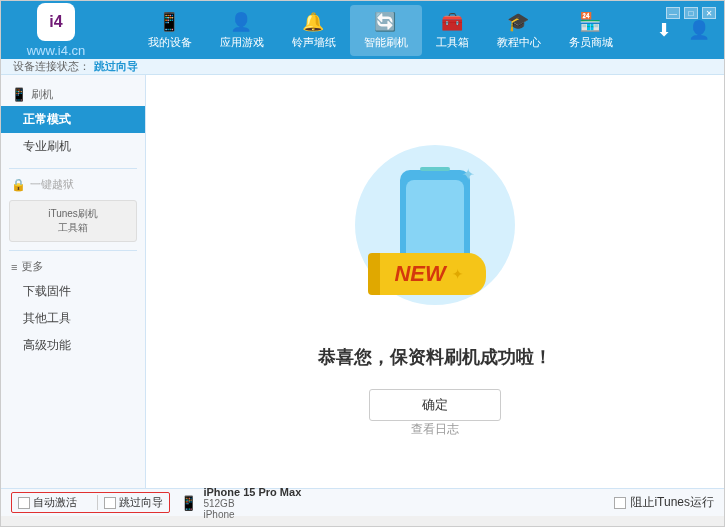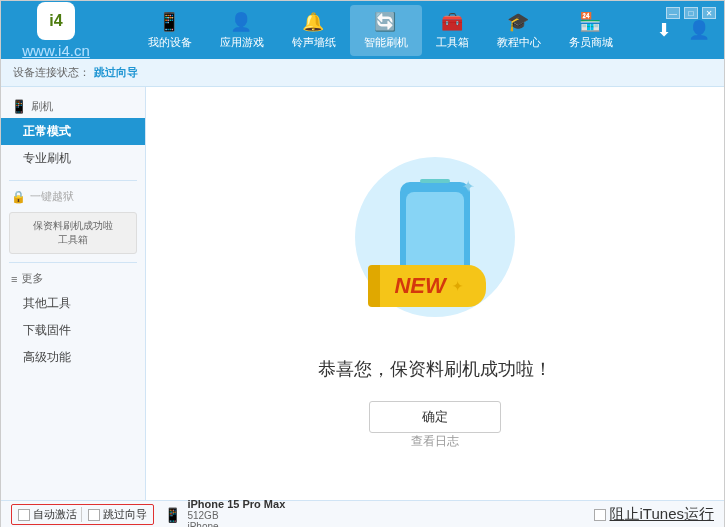--- a/index.html
+++ b/index.html
@@ -2,37 +2,37 @@
 <html><head>
   <meta charset="utf-8">
   <style>
     * { margin: 0; padding: 0; box-sizing: border-box; }
     body { width: 725px; height: 527px; font-family: 'Microsoft YaHei', SimHei, sans-serif; font-size: 12px; overflow: hidden; background: #f0f0f0; }
 
     
     .header { background: #2196d3; height: 58px; display: flex; align-items: center; padding: 0 10px; }
     .logo { width: 90px; display: flex; flex-direction: column; align-items: center; color: white; margin-right: 10px; }
     .logo-icon { width: 38px; height: 38px; background: white; border-radius: 8px; display: flex; align-items: center; justify-content: center; }
-    .logo-icon span { color: #4d7c0f; font-weight: bold; font-size: 16px; }
-    .logo-sub { color: #b3e0ff; font-size: 15px; margin-top: 2px; text-decoration: underline; }
+    .logo-icon span { color: #701a75; font-weight: bold; font-size: 16px; }
+    .logo-sub { color: #b3e0ff; font-size: 13px; margin-top: 2px; }
     .nav-items { display: flex; flex: 1; justify-content: center; gap: 0; }
     .nav-item { display: flex; flex-direction: column; align-items: center; color: white; padding: 6px 14px; cursor: pointer; border-radius: 4px; min-width: 60px; }
     .nav-item:hover, .nav-item.active { background: rgba(255,255,255,0.2); }
     .nav-item.active { background: rgba(255,255,255,0.25); }
     .nav-icon { font-size: 18px; margin-bottom: 2px; }
     .nav-label { font-size: 11px; white-space: nowrap; }
     .header-right { display: flex; align-items: center; gap: 8px; margin-left: auto; }
     .header-btn { color: white; font-size: 18px; cursor: pointer; width: 28px; height: 28px; display: flex; align-items: center; justify-content: center; }
 
     
     .win-controls { position: absolute; top: 6px; right: 8px; display: flex; gap: 4px; }
     .win-btn { width: 14px; height: 12px; background: rgba(255,255,255,0.3); border: 1px solid rgba(255,255,255,0.5); display: flex; align-items: center; justify-content: center; font-size: 8px; color: white; cursor: pointer; }
 
     
-    .sub-header { background: #e8f4fd; height: 28px; display: flex; align-items: center; padding: 0 12px; border-bottom: 1px solid #cce4f5; }
+    .sub-header { background: #e8f4fd; height: 16px; display: flex; align-items: center; padding: 0 12px; border-bottom: 1px solid #cce4f5; }
     .sub-header-label { color: #666; font-size: 11px; }
     .sub-header-value { color: #2196d3; font-size: 11px; font-weight: bold; margin-left: 4px; }
 
     
     .main { display: flex; height: calc(527px - 58px - 28px - 28px); }
 
     
     .sidebar { width: 145px; background: #f5f8fc; border-right: 1px solid #d0e4f5; display: flex; flex-direction: column; padding: 8px 0; overflow-y: auto; }
     .sidebar-section { margin-bottom: 4px; }
     .sidebar-section-header { display: flex; align-items: center; padding: 4px 10px; color: #666; font-size: 11px; }
@@ -46,35 +46,35 @@
 
     
     .content { flex: 1; display: flex; flex-direction: column; align-items: center; justify-content: center; background: white; position: relative; }
     .success-graphic { width: 200px; height: 200px; position: relative; margin-bottom: 20px; }
     .phone-circle { width: 160px; height: 160px; background: #d6f0fd; border-radius: 50%; position: absolute; top: 20px; left: 20px; display: flex; align-items: center; justify-content: center; }
     .phone-img { width: 70px; height: 110px; background: #4db6e8; border-radius: 10px; position: relative; display: flex; align-items: center; justify-content: center; }
     .phone-screen { width: 58px; height: 90px; background: #87d4f5; border-radius: 8px; }
     .phone-shine { position: absolute; top: -5px; right: -5px; color: #87ceeb; font-size: 16px; }
     .phone-shine2 { position: absolute; bottom: 0px; left: -8px; color: #87ceeb; font-size: 12px; }
     .new-banner { position: absolute; bottom: 30px; left: 0; right: 8px; display: flex; justify-content: center; }
-    .success-msg { font-size: 18px; color: #333; margin-bottom: 20px; font-weight: normal; }
+    .success-msg { font-size: 18px; color: #333; margin-bottom: 20px; font-weight: bold; }
     .confirm-btn { background: white; border: 1px solid #ccc; padding: 6px 52px; border-radius: 3px; cursor: pointer; font-size: 13px; color: #333; margin-bottom: 0; }
     .log-link { color: #999; font-size: 12px; cursor: pointer; }
 
     
     .bottom { height: 28px; background: #f5f8fc; border-top: 1px solid #d0e4f5; display: flex; align-items: center; justify-content: space-between; padding: 0 10px; }
     .bottom-left { display: flex; align-items: center; gap: 10px; }
     .bottom-device { display: flex; align-items: center; gap: 6px; }
     .device-icon { color: #2196d3; font-size: 14px; }
     .device-info { display: flex; flex-direction: column; }
     .device-name { font-size: 11px; color: #333; font-weight: bold; }
     .device-sub { font-size: 10px; color: #666; }
     .checkbox-item { display: flex; align-items: center; gap: 3px; font-size: 11px; color: #333; }
     .checkbox { width: 12px; height: 12px; border: 1px solid #aaa; background: white; }
-    .itunes-label { font-size: 15px; color: #333; display: flex; align-items: center; gap: 3px; text-decoration: underline; }
+    .itunes-label { font-size: 12px; color: #333; display: flex; align-items: center; gap: 3px; }
     .bottom-right { display: flex; align-items: center; gap: 12px; font-size: 11px; color: #666; }
     .version { color: #666; }
     .bottom-link { color: #2196d3; cursor: pointer; }
   </style>
 </head>
 <body>
 
 <div style="position:relative; width:725px; height:527px; border:1px solid #ccc;">
 
   <div class="win-controls">
@@ -146,32 +146,32 @@
       </div>
 
       <div class="sidebar-divider"></div>
 
       <div class="sidebar-disabled">
         <span style="color:#aaa; font-size:12px;">🔒</span>
         <span>一键越狱</span>
       </div>
 
       <div class="sidebar-note">
-        <div>保资料刷机成功啦</div>
+        <div>iTunes刷机</div>
         <div>工具箱</div>
       </div>
 
       <div class="sidebar-divider"></div>
 
       <div class="sidebar-more">
         <span style="margin-right:4px;">≡</span>
         <span>更多</span>
       </div>
+      <div class="sidebar-item">下载固件</div>
       <div class="sidebar-item">其他工具</div>
-      <div class="sidebar-item">下载固件</div>
       <div class="sidebar-item">高级功能</div>
     </div>
 
     <div class="content">
 
       <div class="success-graphic">
         <div class="phone-circle">
           <div style="position:relative;">
             <div class="phone-img">
               <div class="phone-screen"></div>
@@ -191,21 +191,21 @@
       </div>
 
       <div class="success-msg">恭喜您，保资料刷机成功啦！</div>
       <button class="confirm-btn">确定</button>
       <span class="log-link">查看日志</span>
     </div>
   </div>
 
   <div class="bottom">
     <div class="bottom-left">
-      <div style="display:flex; align-items:center; gap:4px; border:1.5px solid #e03030; padding:2px 6px; border-radius:2px;">
+      <div style="display:flex; align-items:center; gap:20px; border:1.5px solid #e03030; padding:2px 6px; border-radius:2px;">
         <div class="checkbox-item">
           <div class="checkbox"></div>
           <span>自动激活</span>
         </div>
         <div class="checkbox-item" style="border-left:1px solid #ccc; padding-left:6px;">
           <div class="checkbox"></div>
           <span>跳过向导</span>
         </div>
       </div>
 

